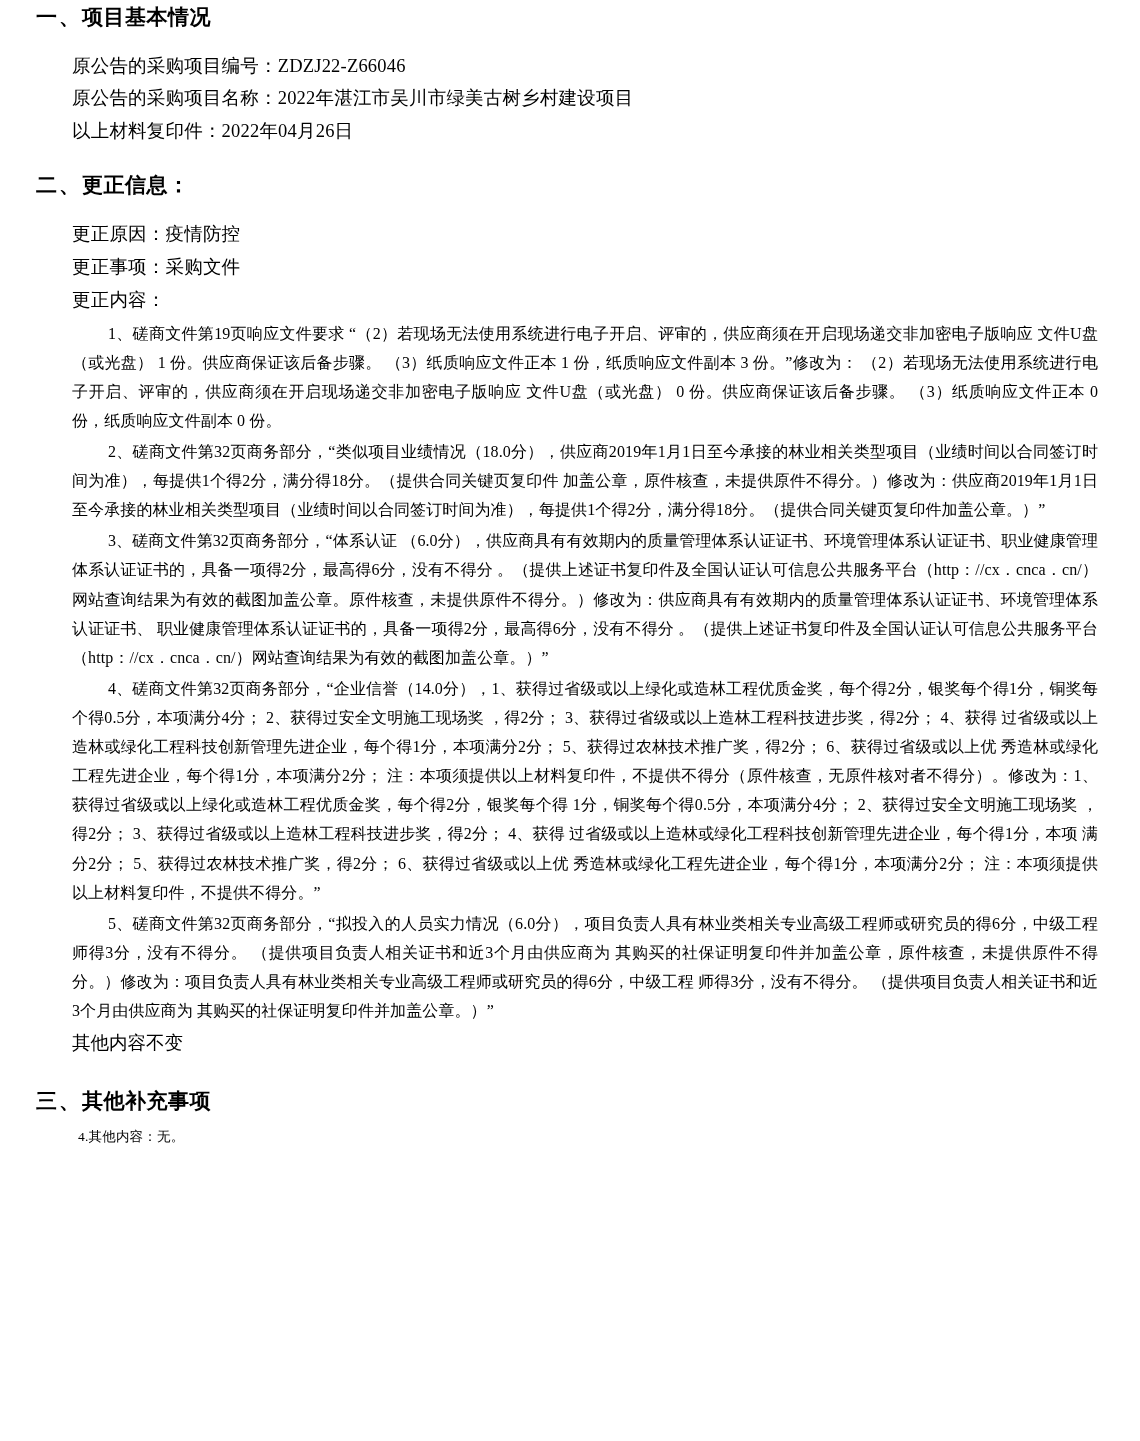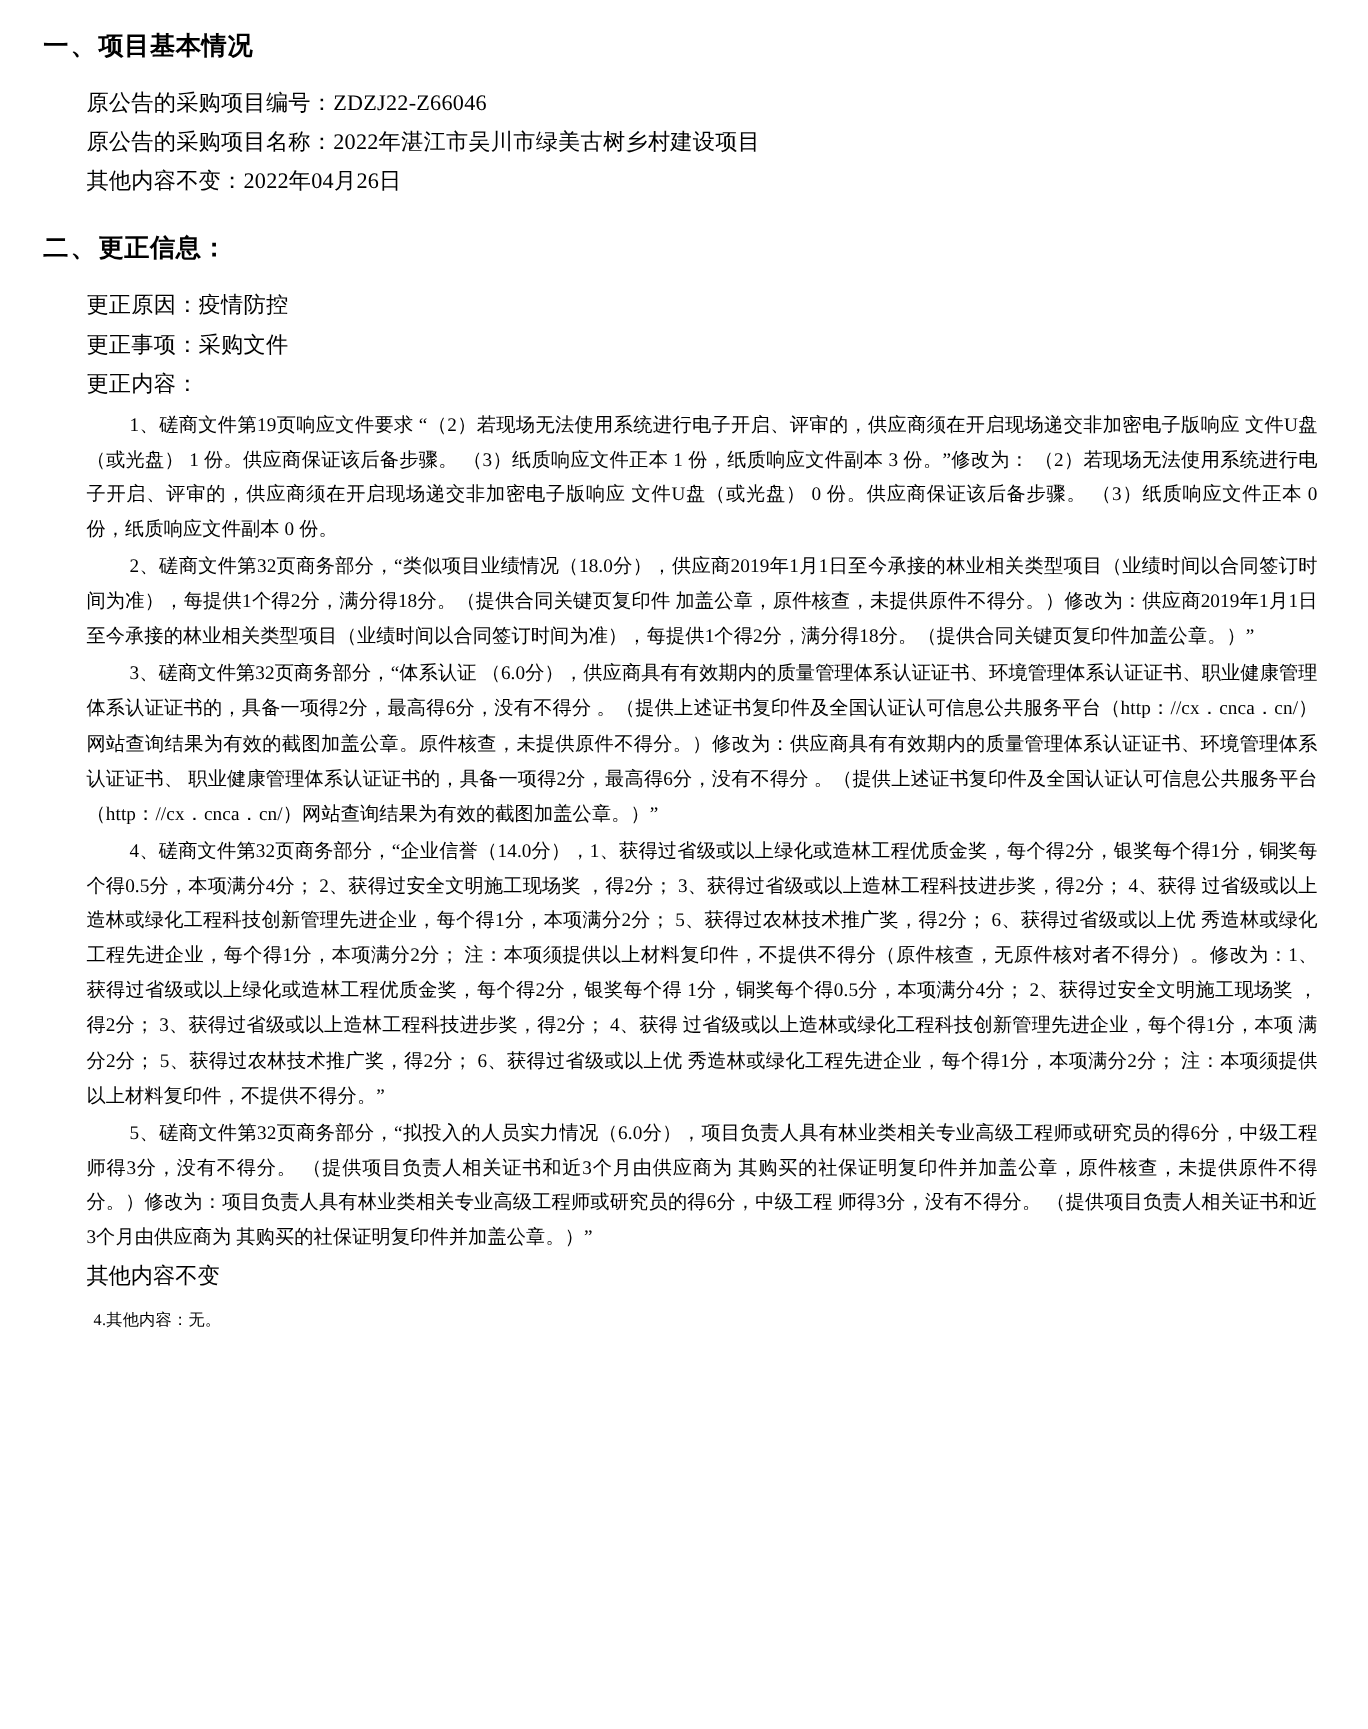--- a/index.html
+++ b/index.html
@@ -11,21 +11,21 @@
     width: 1140px;
     min-height: 1441px;
     font-family: "Liberation Serif", "DejaVu Serif", serif;
     color: #000000;
     -webkit-font-smoothing: antialiased;
   }
   .page {
     width: 1140px;
     min-height: 1441px;
     box-sizing: border-box;
-    padding: 23px 40px 10px 34px;
+    padding: 2px 40px 10px 34px;
     position: relative;
   }
   .sec-head {
     font-size: 21px;
     line-height: 1.5;
     margin: 0 0 4px 0;
     padding-left: 2px;
     letter-spacing: 0.5px;
   }
   .sec-head .num {
@@ -76,21 +76,21 @@
 <body>
 
 <div class="page">
 
   <h2 class="sec-head">
     <span class="num">一、</span><span>项目基本情况</span>
   </h2>
   <div class="block-group">
     <p class="indent-line">原公告的采购项目编号：ZDZJ22-Z66046</p>
     <p class="indent-line">原公告的采购项目名称：2022年湛江市吴川市绿美古树乡村建设项目</p>
-    <p class="indent-line">其他内容不变：2022年04月26日</p>
+    <p class="indent-line">以上材料复印件：2022年04月26日</p>
   </div>
 
   <h2 class="sec-head sec-head-2">
     <span class="num">二、</span><span>更正信息：</span>
   </h2>
   <div class="block-group">
     <p class="indent-line">更正原因：疫情防控</p>
     <p class="indent-line">更正事项：采购文件</p>
     <p class="indent-line">更正内容：</p>
   </div>
@@ -100,15 +100,18 @@
     <p class="para">2、磋商文件第32页商务部分，“类似项目业绩情况（18.0分），供应商2019年1月1日至今承接的林业相关类型项目（业绩时间以合同签订时间为准），每提供1个得2分，满分得18分。（提供合同关键页复印件 加盖公章，原件核查，未提供原件不得分。）修改为：供应商2019年1月1日至今承接的林业相关类型项目（业绩时间以合同签订时间为准），每提供1个得2分，满分得18分。（提供合同关键页复印件加盖公章。）”</p>
     <p class="para">3、磋商文件第32页商务部分，“体系认证 （6.0分），供应商具有有效期内的质量管理体系认证证书、环境管理体系认证证书、职业健康管理体系认证证书的，具备一项得2分，最高得6分，没有不得分 。（提供上述证书复印件及全国认证认可信息公共服务平台（http：//cx．cnca．cn/）网站查询结果为有效的截图加盖公章。原件核查，未提供原件不得分。）修改为：供应商具有有效期内的质量管理体系认证证书、环境管理体系认证证书、 职业健康管理体系认证证书的，具备一项得2分，最高得6分，没有不得分 。（提供上述证书复印件及全国认证认可信息公共服务平台（http：//cx．cnca．cn/）网站查询结果为有效的截图加盖公章。）”</p>
     <p class="para">4、磋商文件第32页商务部分，“企业信誉（14.0分），1、获得过省级或以上绿化或造林工程优质金奖，每个得2分，银奖每个得1分，铜奖每个得0.5分，本项满分4分； 2、获得过安全文明施工现场奖 ，得2分； 3、获得过省级或以上造林工程科技进步奖，得2分； 4、获得 过省级或以上造林或绿化工程科技创新管理先进企业，每个得1分，本项满分2分； 5、获得过农林技术推广奖，得2分； 6、获得过省级或以上优 秀造林或绿化工程先进企业，每个得1分，本项满分2分； 注：本项须提供以上材料复印件，不提供不得分（原件核查，无原件核对者不得分）。修改为：1、获得过省级或以上绿化或造林工程优质金奖，每个得2分，银奖每个得 1分，铜奖每个得0.5分，本项满分4分； 2、获得过安全文明施工现场奖 ，得2分； 3、获得过省级或以上造林工程科技进步奖，得2分； 4、获得 过省级或以上造林或绿化工程科技创新管理先进企业，每个得1分，本项 满分2分； 5、获得过农林技术推广奖，得2分； 6、获得过省级或以上优 秀造林或绿化工程先进企业，每个得1分，本项满分2分； 注：本项须提供 以上材料复印件，不提供不得分。”</p>
     <p class="para">5、磋商文件第32页商务部分，“拟投入的人员实力情况（6.0分），项目负责人具有林业类相关专业高级工程师或研究员的得6分，中级工程 师得3分，没有不得分。 （提供项目负责人相关证书和近3个月由供应商为 其购买的社保证明复印件并加盖公章，原件核查，未提供原件不得分。）修改为：项目负责人具有林业类相关专业高级工程师或研究员的得6分，中级工程 师得3分，没有不得分。 （提供项目负责人相关证书和近3个月由供应商为 其购买的社保证明复印件并加盖公章。）”</p>
   </div>
 
   <div>
     <p class="tail-line">其他内容不变</p>
   </div>
 
+  <h2 class="sec-head sec-head-3">
+    <span class="num">三、</span><span>其他补充事项</span>
+  </h2>
   <p class="small-note">4.其他内容：无。</p>
 
 </div>
 
 </body></html>

